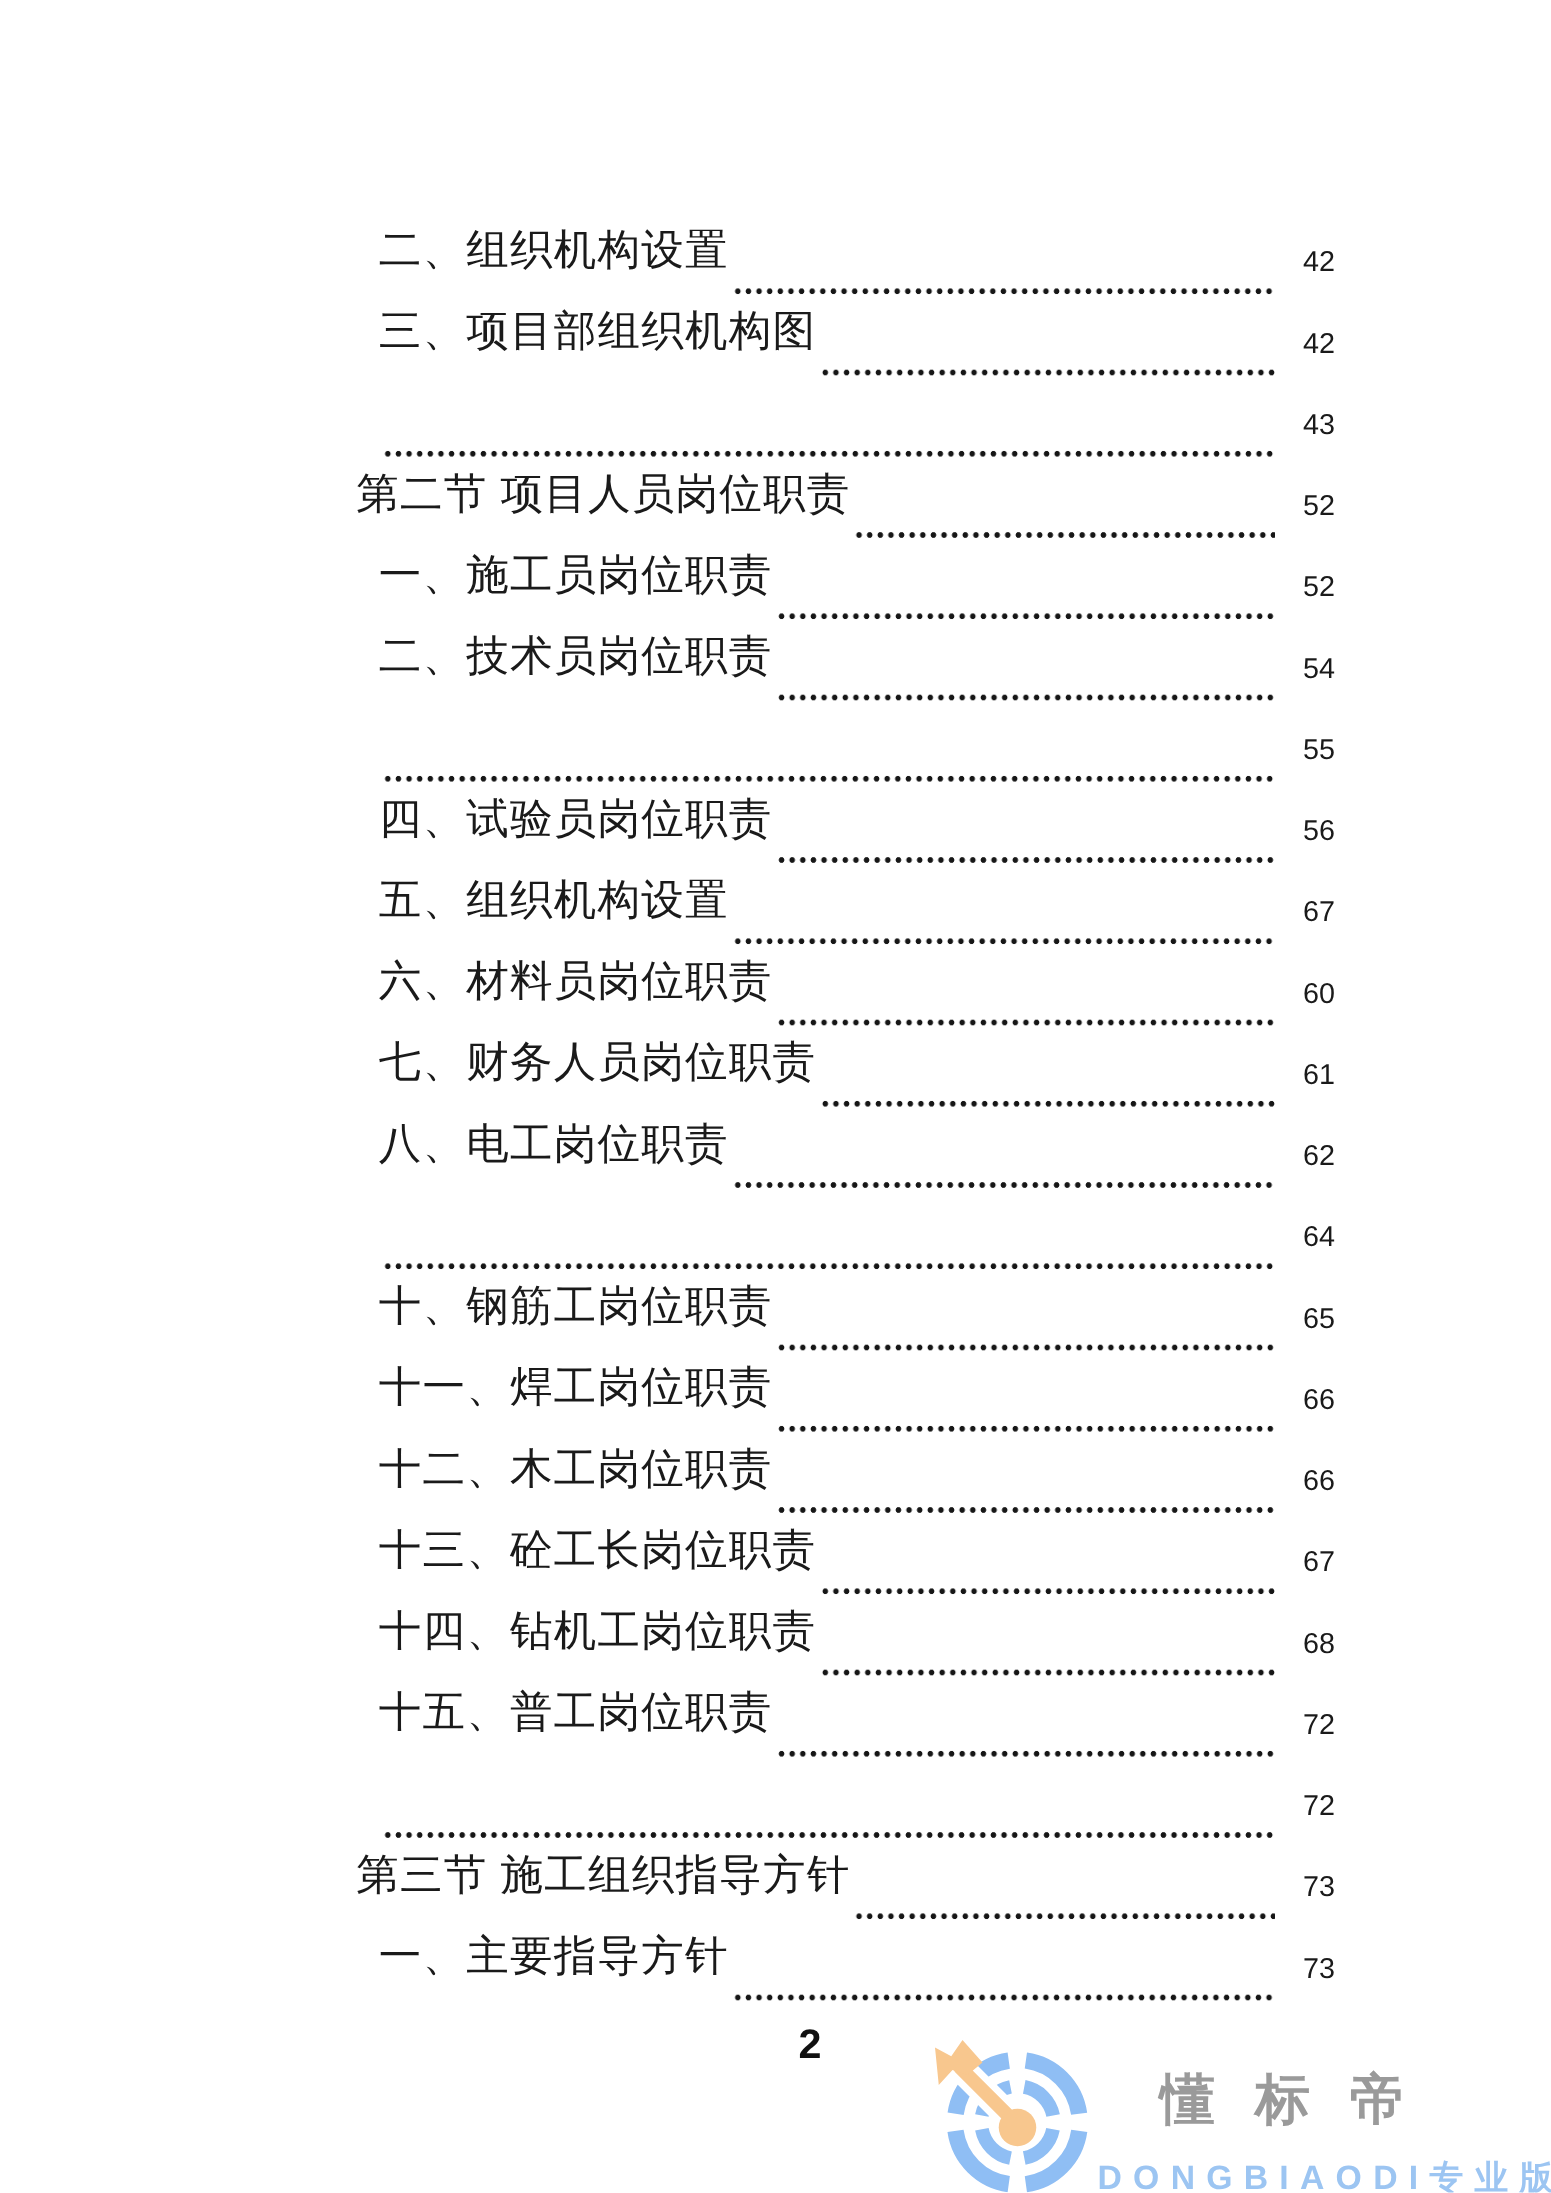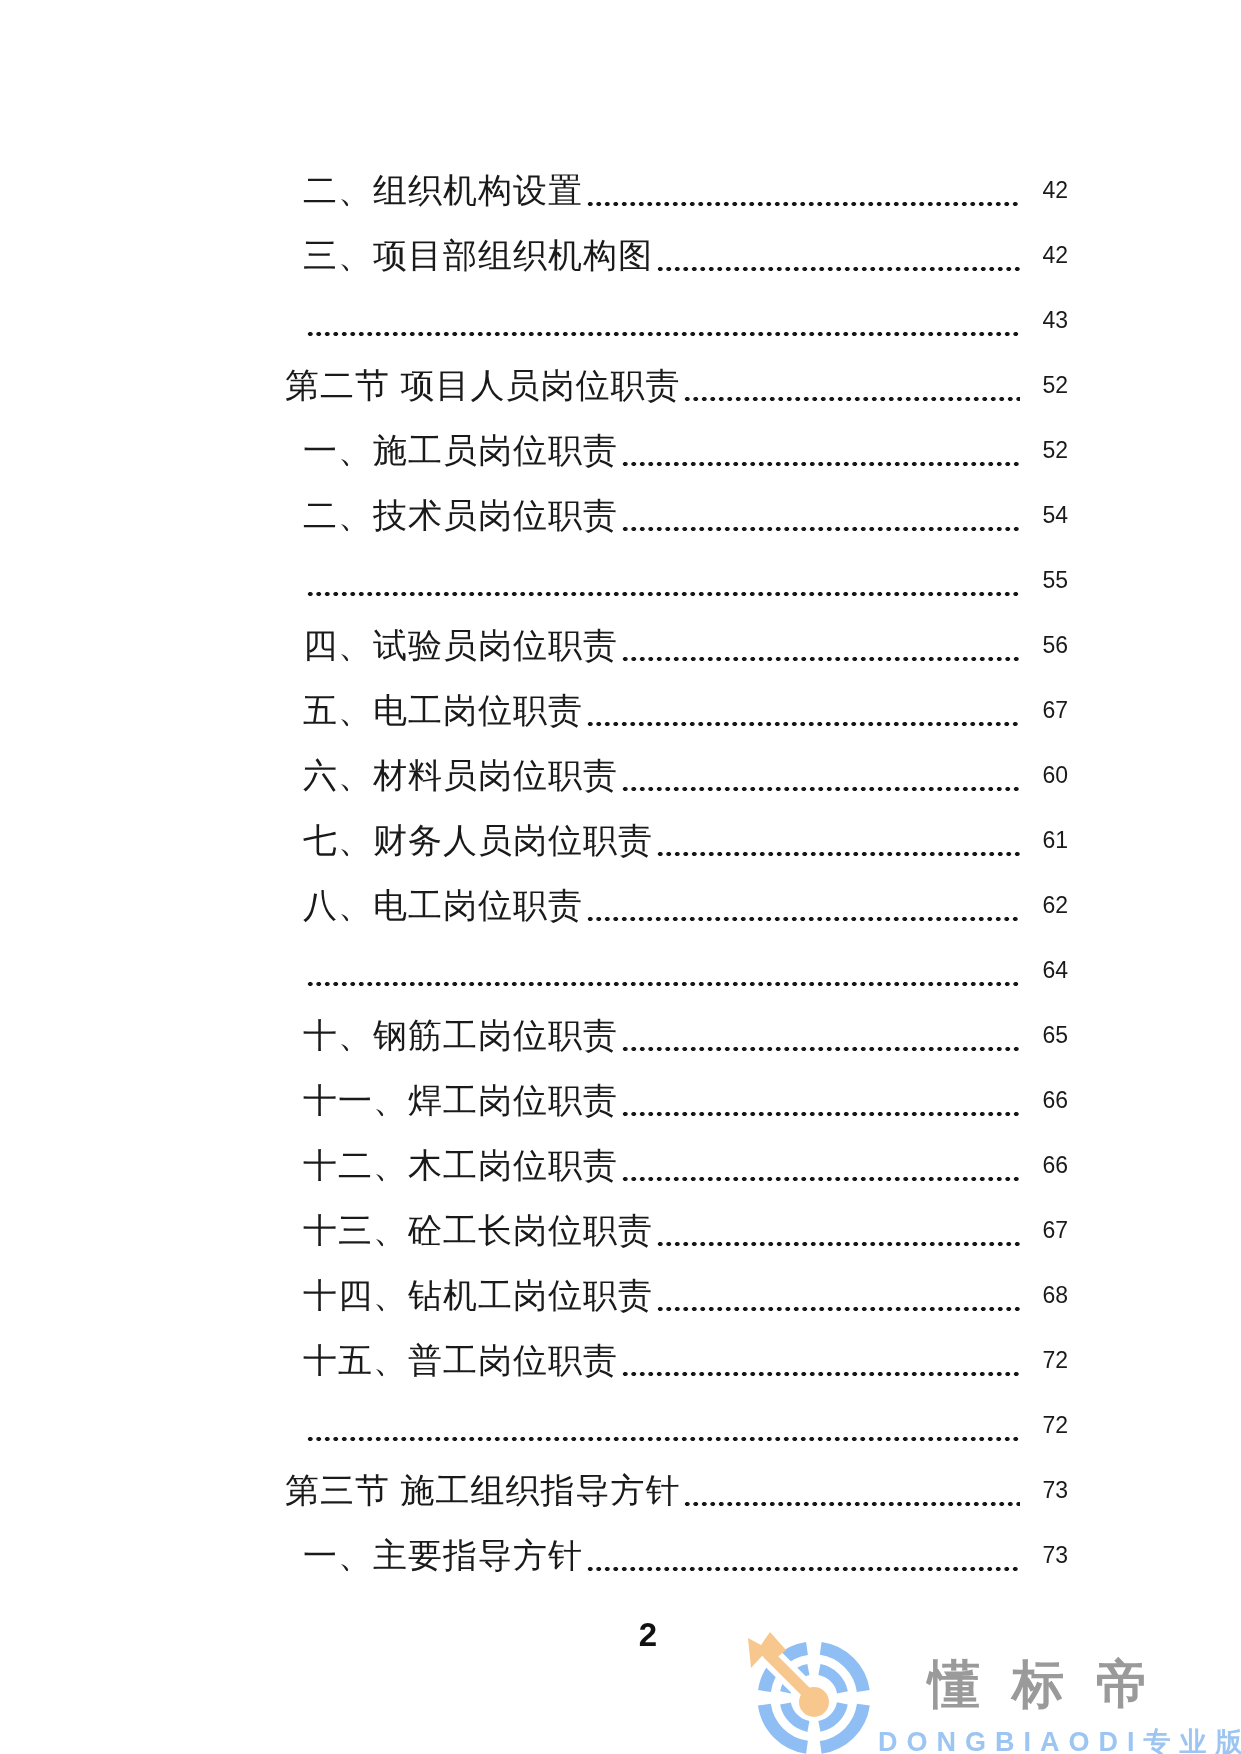--- a/index.html
+++ b/index.html
@@ -10,21 +10,21 @@
     overflow: hidden;
     font-family: "Liberation Sans", sans-serif;
     color: #1a1a1a;
   }
   .toc {
     position: absolute;
     top: 158px; left: 0; right: 0;
   }
   .toc-row {
     display: flex;
-    align-items: center;
+    align-items: flex-end;
     height: 65px;
     padding-right: 173px;
     box-sizing: border-box;
     cursor: pointer;
   }
   .toc-row.section { padding-left: 253px; margin-left: 32px; }
   .toc-row.sub     { padding-left: 303px; }
   .toc-label {
     font-size: 34px;
     letter-spacing: 1px;
@@ -59,21 +59,21 @@
   }
   .watermark {
     position: absolute;
     left: 748px; top: 1630px;
     width: 493px; height: 124px;
   }
   .wm-icon { position: absolute; left: 0; top: 2px; width: 124px; height: 124px; }
   .wm-brand {
     position: absolute;
     left: 180px; top: 20px;
-    font-size: 52px;
+    font-size: 44px;
     font-weight: bold;
     letter-spacing: 32px;
     color: var(--brand-gray, #9a9a9a);
     white-space: pre;
   }
   .wm-subtext {
     position: absolute;
     left: 130px; top: 94px;
     font-size: 27px;
     font-weight: bold;
@@ -118,21 +118,21 @@
     <div class="toc-row sub">
     <span class="toc-dots"></span>
     <span class="toc-page">55</span>
   </div>
     <div class="toc-row sub">
     <span class="toc-label">四、试验员岗位职责</span>
     <span class="toc-dots"></span>
     <span class="toc-page">56</span>
   </div>
     <div class="toc-row sub">
-    <span class="toc-label">五、电工岗位职责</span>
+    <span class="toc-label">五、组织机构设置</span>
     <span class="toc-dots"></span>
     <span class="toc-page">67</span>
   </div>
     <div class="toc-row sub">
     <span class="toc-label">六、材料员岗位职责</span>
     <span class="toc-dots"></span>
     <span class="toc-page">60</span>
   </div>
     <div class="toc-row sub">
     <span class="toc-label">七、财务人员岗位职责</span>

